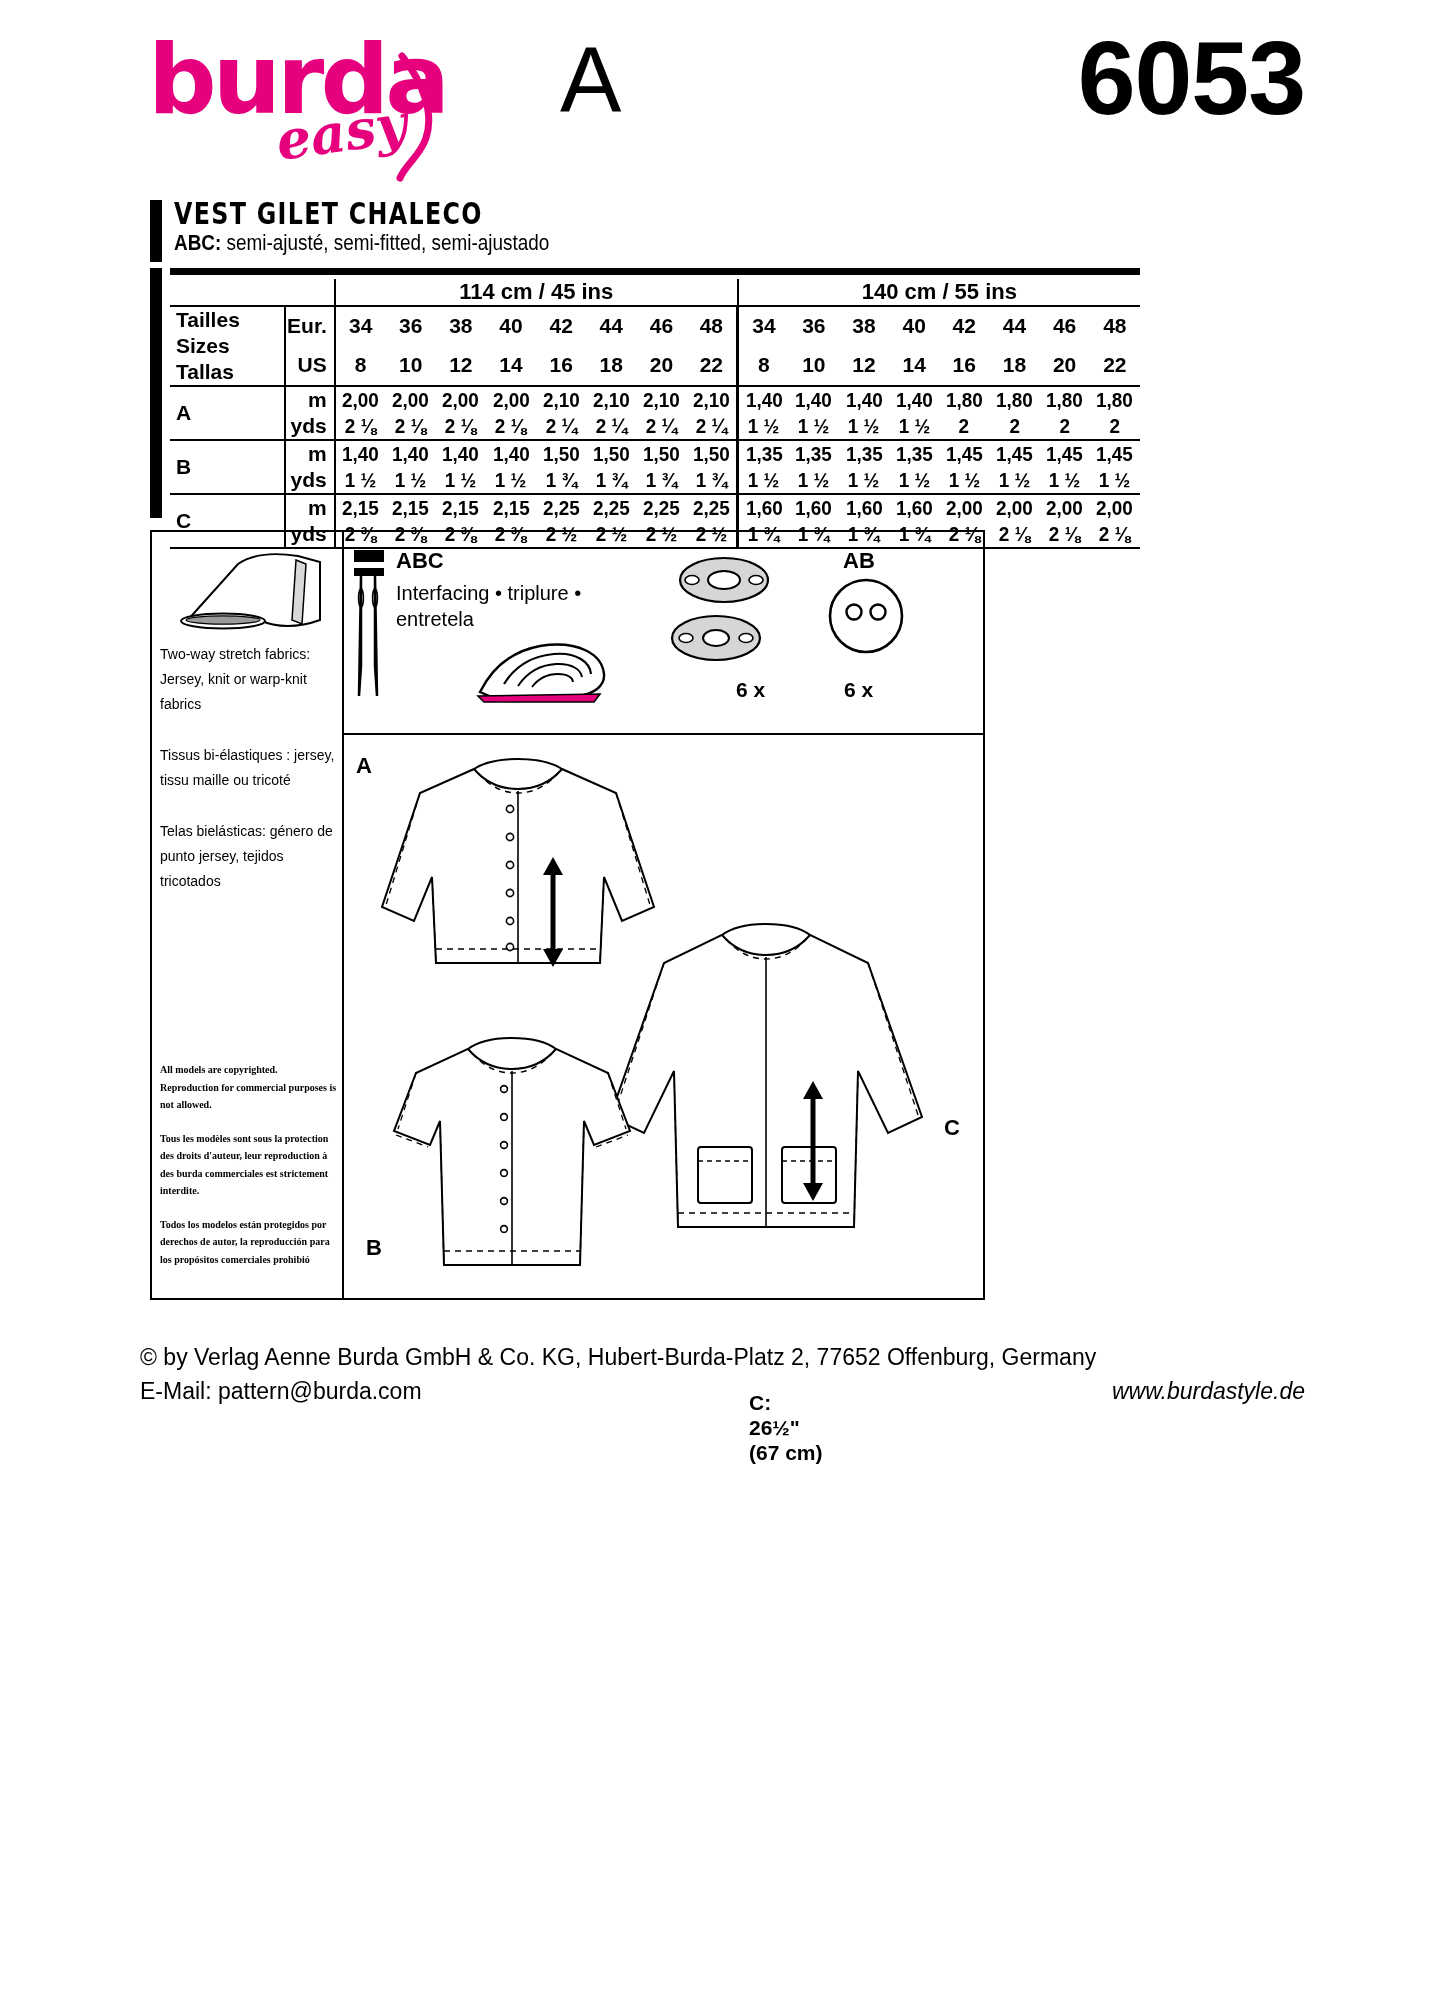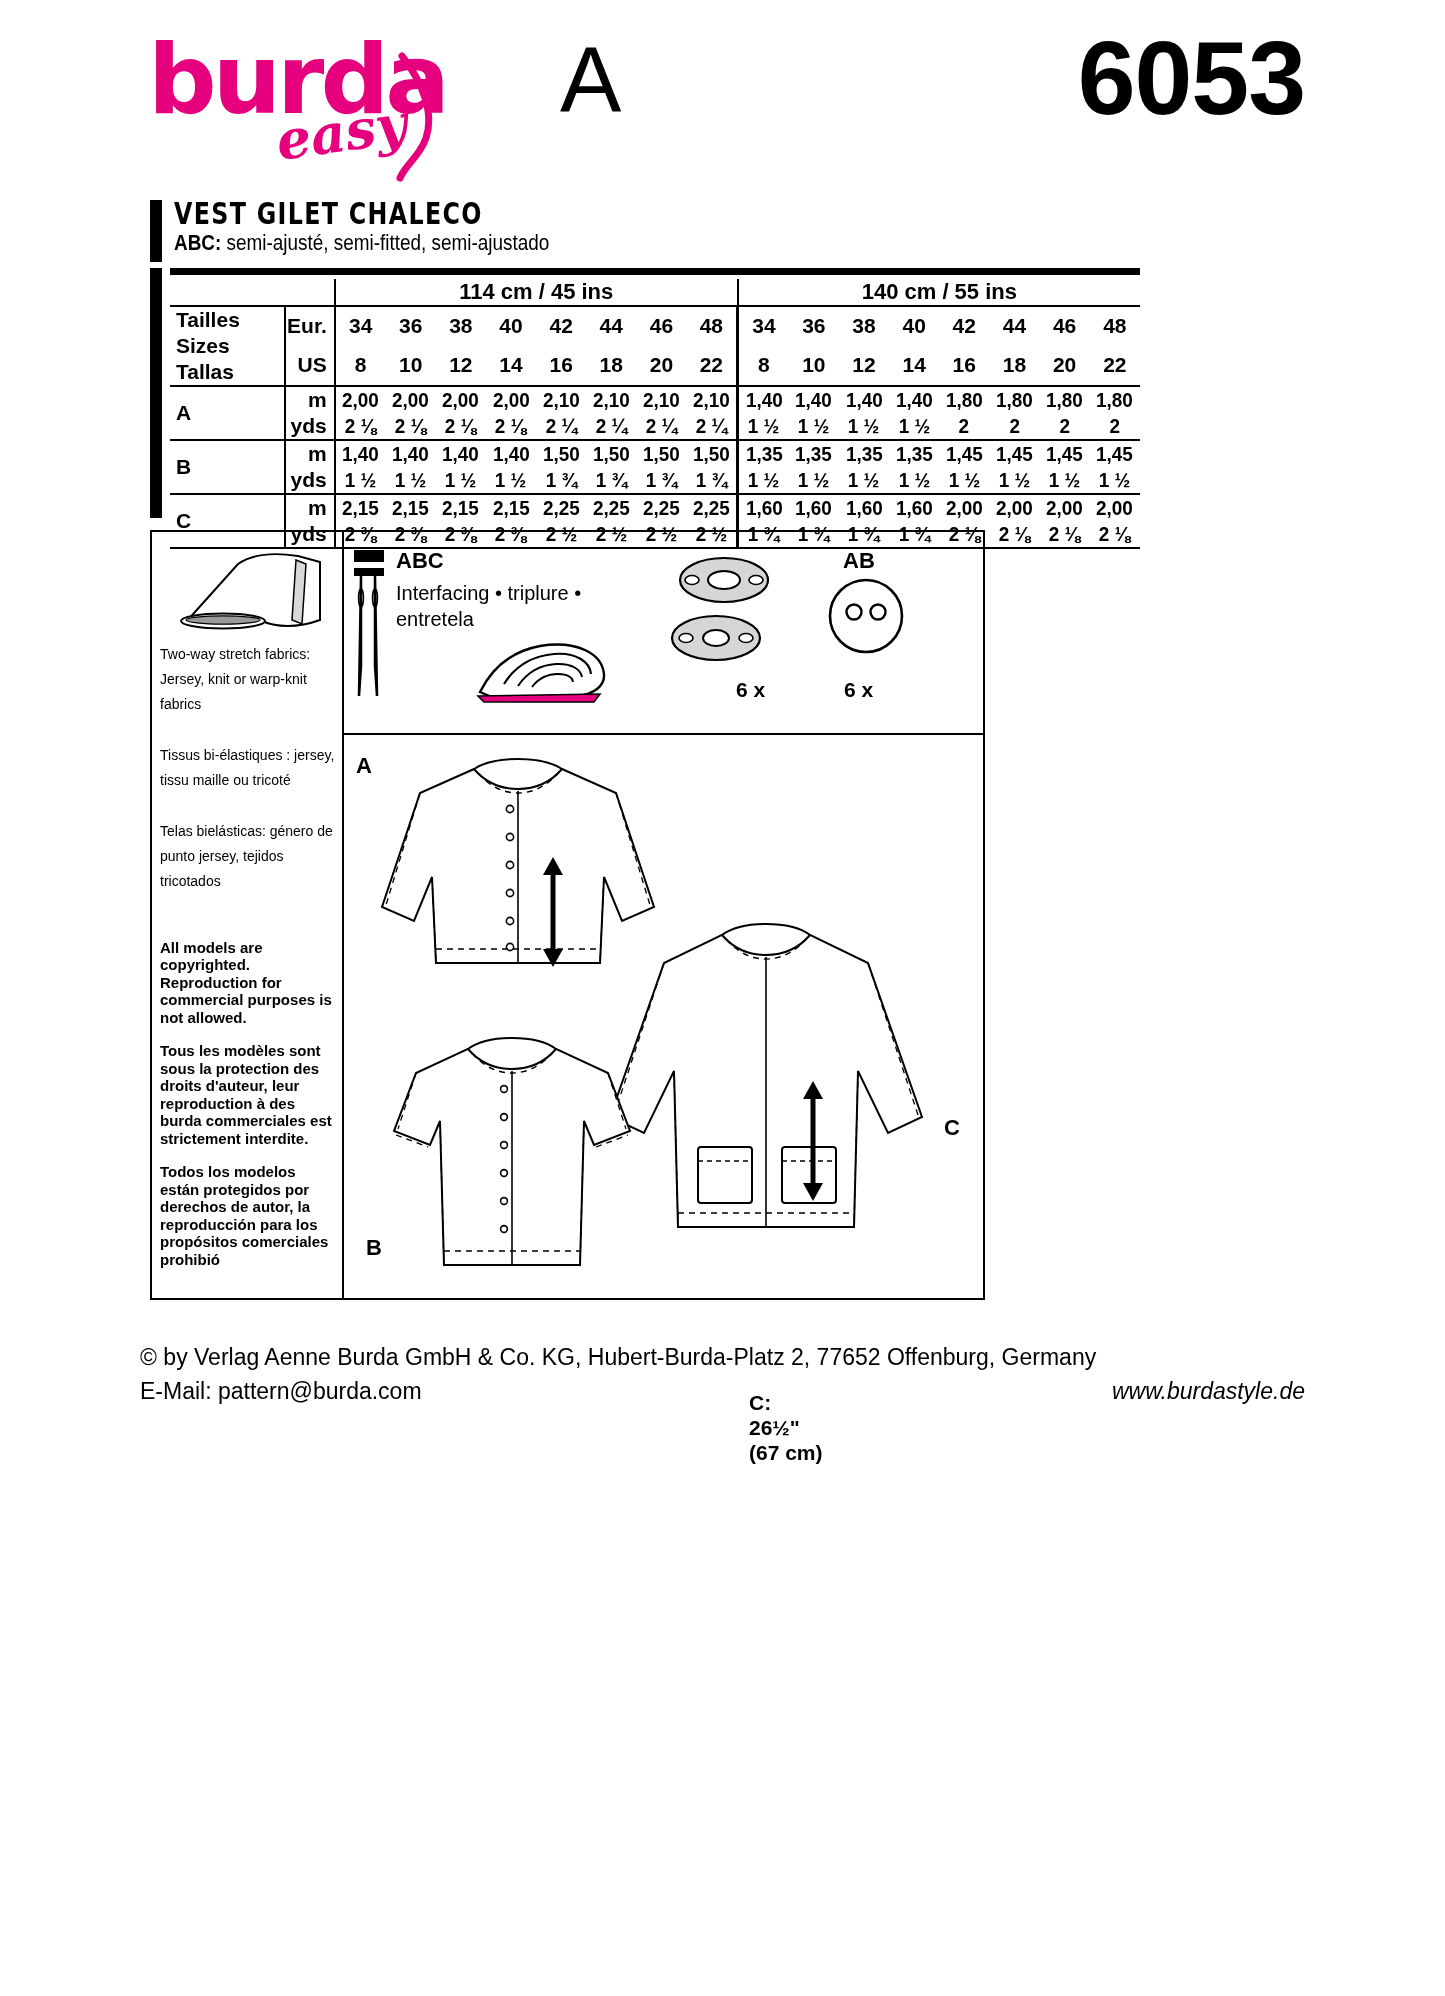--- a/index.html
+++ b/index.html
@@ -106,21 +106,21 @@
 
   .left-col-box {
     position: absolute; left: 150px; top: 530px;
     width: 194px; height: 770px;
     border: 2.5px solid #000;
   }
   .left-inner { position: absolute; left: 8px; top: 110px; width: 180px; }
   .left-inner p { margin: 0 0 26px 0; font-size: 14px; line-height: 25px; }
   .copyright-block {
     position: absolute; left: 8px; bottom: 14px; width: 178px;
-    font-size: 15px; line-height: 17.5px; font-weight: 700;
+    font-size: 10px; line-height: 17.5px; font-weight: 700; font-family: Liberation Serif, serif;
   }
   .copyright-block p { margin: 0 0 16px 0; }
 
   
   .tools-panel {
     position: absolute; left: 344px; top: 530px; width: 641px; height: 205px;
     border-top: 2.5px solid #000; border-right: 2.5px solid #000; border-bottom: 2.5px solid #000;
   }
   .abc-label { position: absolute; left: 52px; top: 16px; font-weight: 700; font-size: 22px; }
   .interfacing-text { position: absolute; left: 52px; top: 48px; font-size: 20px; line-height: 26px; width: 230px; }

